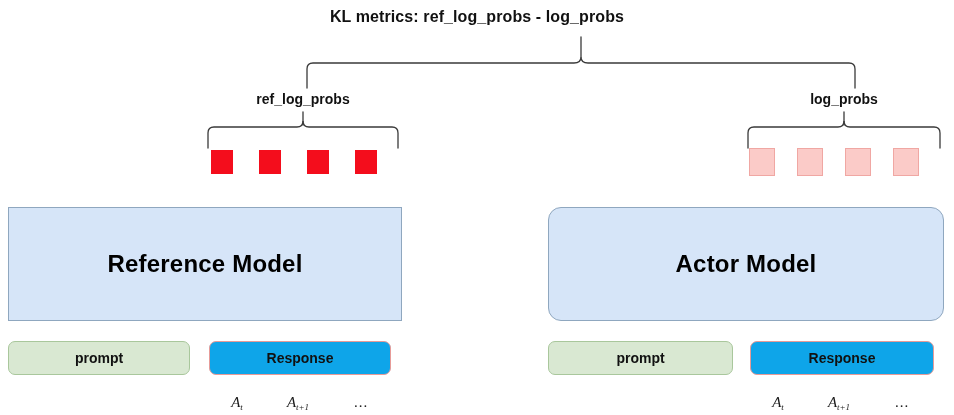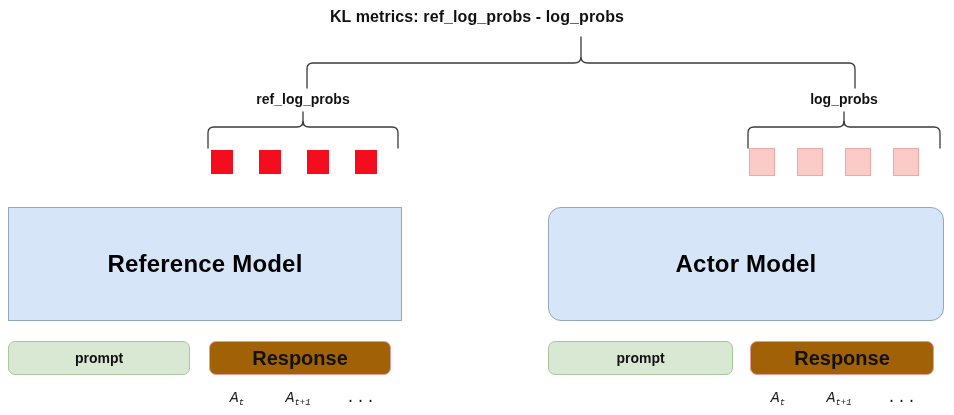--- a/index.html
+++ b/index.html
@@ -114,37 +114,37 @@
     justify-content: center;
     font-size: 14px;
     font-weight: bold;
     color: #111111;
   }
   .pill.prompt {
     background: #d9e8d2;
     border: 1px solid #a9c79c;
   }
   .pill.response {
-    background: #a16207;
+    background: #0ea5e9;
     border: 1px solid #e79b98;
-    font-size: 20px;
+    font-size: 14px;
   }
   .pill.prompt.left    { left: 8px;   width: 182px; }
   .pill.response.left  { left: 209px; width: 182px; }
   .pill.prompt.right   { left: 548px; width: 185px; }
   .pill.response.right { left: 750px; width: 184px; }
 
   
   .math-row {
     position: absolute;
     top: 385px;
     height: 26px;
     display: flex;
-    align-items: center;
-    font-family: Liberation Mono, monospace;
+    align-items: flex-end;
+    font-family: Liberation Serif, serif;
     font-style: italic;
     font-size: 15px;
     color: #1b1b1b;
   }
   .math-row.left  { left: 209px; width: 182px; }
   .math-row.right { left: 750px; width: 184px; }
   .math-item {
     display: inline-block;
     text-align: center;
   }

